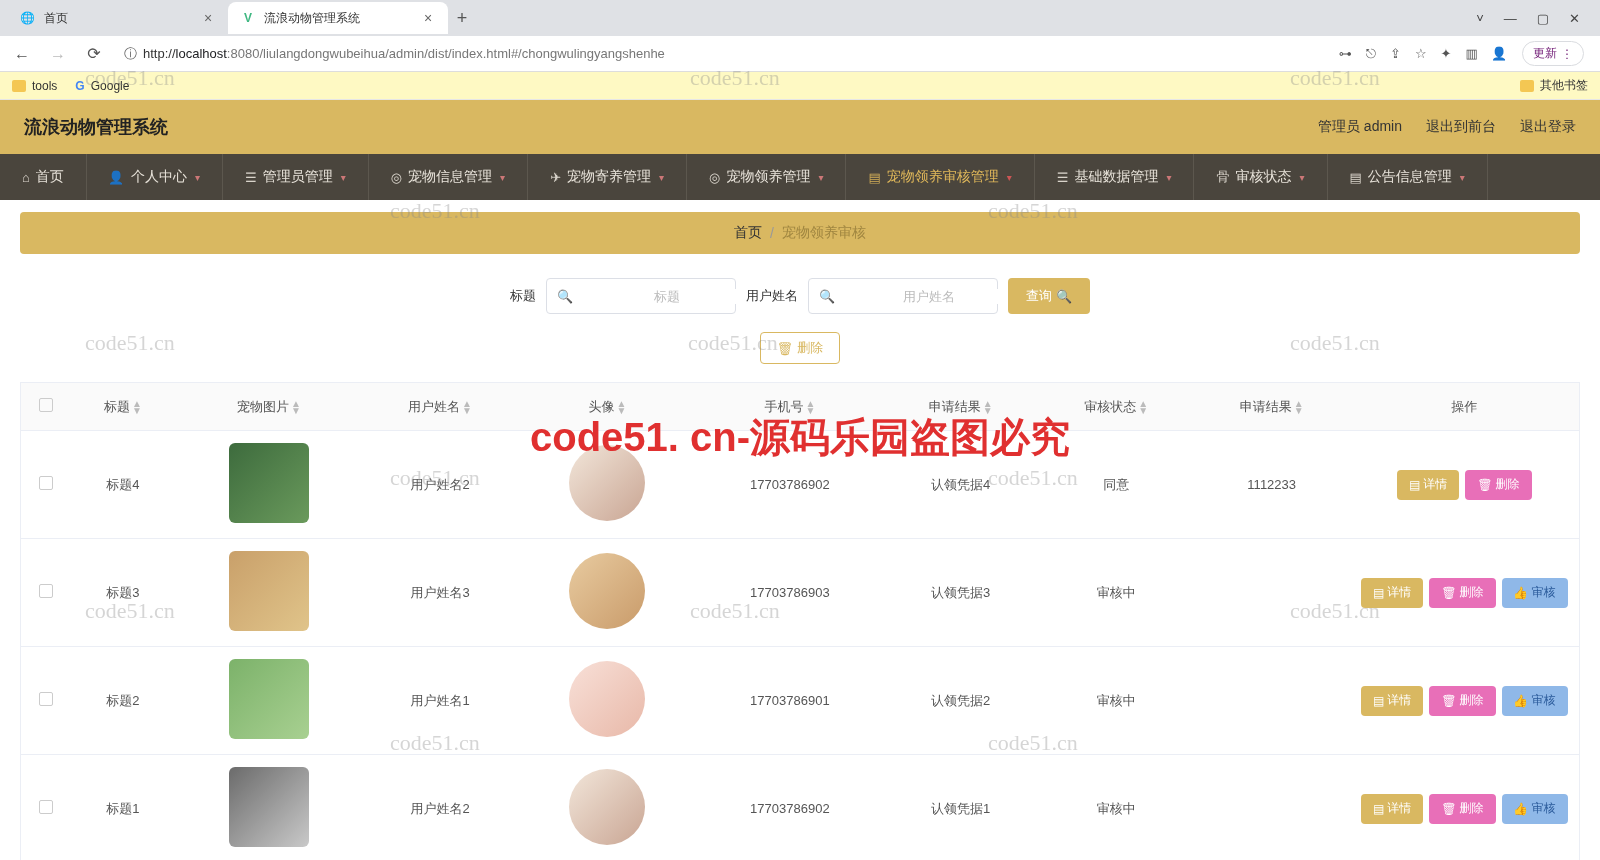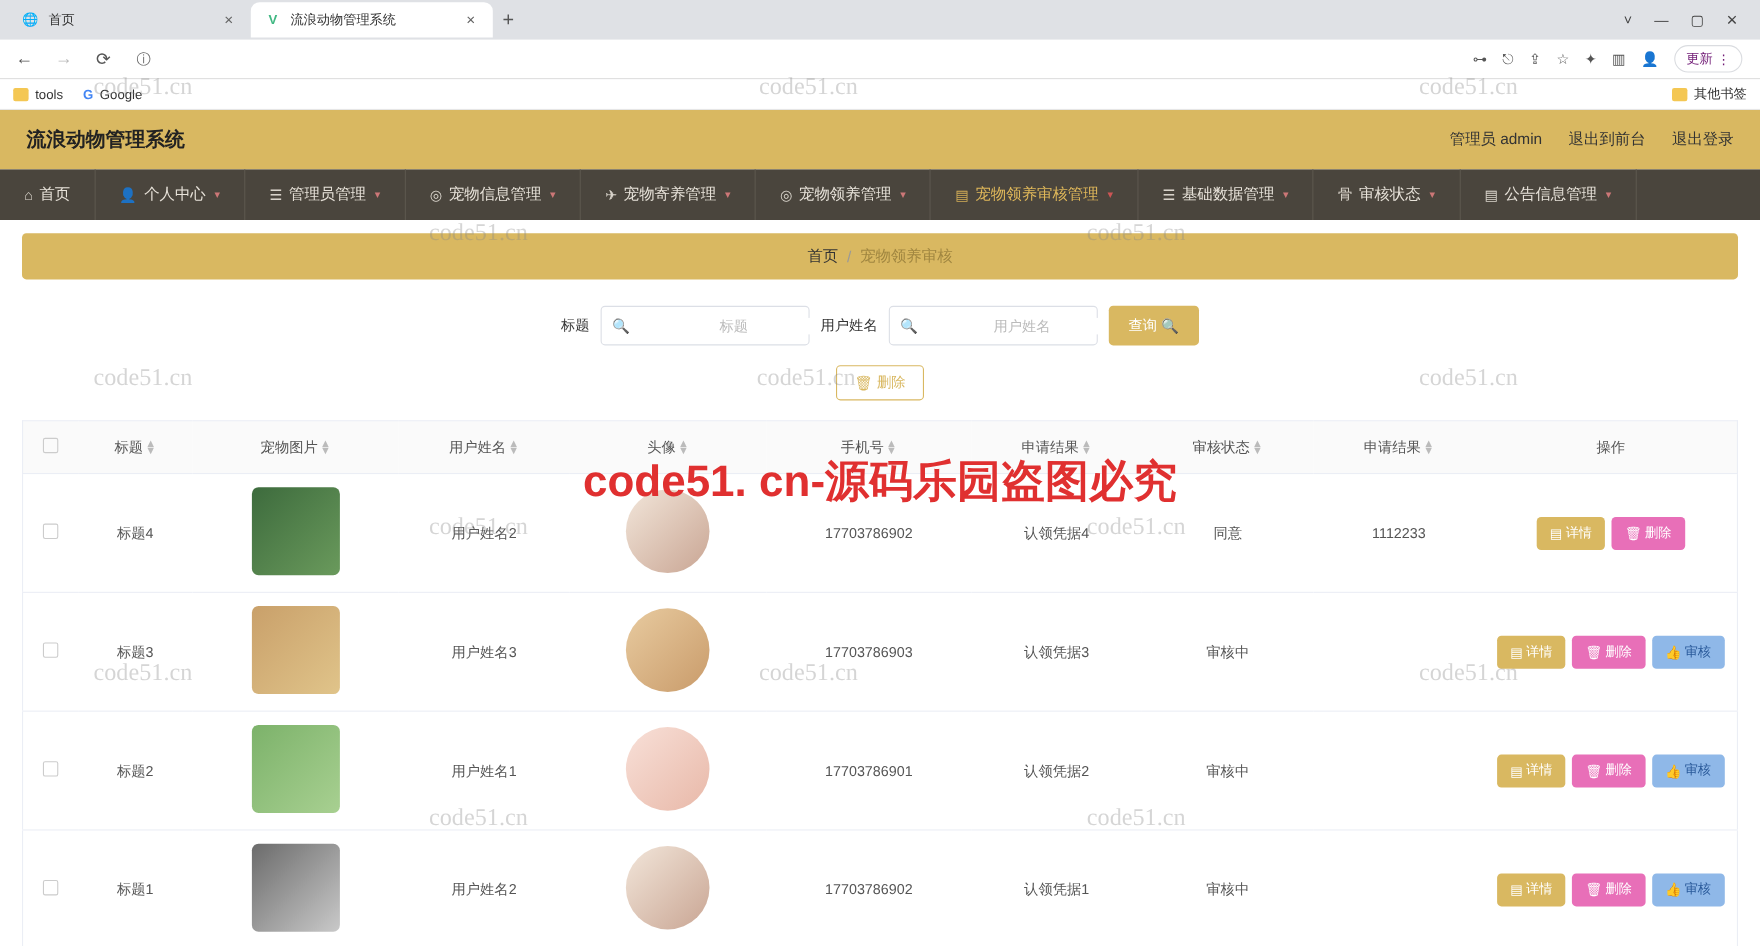--- a/index.html
+++ b/index.html
@@ -20,21 +20,21 @@
 .addr-bar { display: flex; align-items: center; height: 36px; background: #fff; padding: 0 8px; gap: 8px; border-bottom: 1px solid #ddd; }
 .nav-btn { width: 28px; height: 28px; display: inline-flex; align-items: center; justify-content: center; color: #555; font-size: 16px; cursor: pointer; }
 .url-wrap { flex: 1; display: flex; align-items: center; height: 28px; font-size: 13px; color: #333; padding: 0 8px; }
 .url-prefix-icon { margin-right: 6px; color: #666; }
 .url-text { font-family: Arial; }
 .url-host { color: #202124; }
 .url-path { color: #777; }
 .addr-icons { display: flex; align-items: center; gap: 14px; color: #555; padding: 0 8px; }
 .update-btn { border: 1px solid #dadce0; border-radius: 14px; padding: 3px 10px; color: #701a75; font-size: 12px; display: inline-flex; align-items: center; gap: 4px; cursor: pointer; }
 
-.bookmark-bar { display: flex; align-items: center; height: 28px; padding: 0 12px; gap: 18px; font-size: 12px; color: #333; background: #ffffff; border-bottom: 1px solid #e6e6e6; }
+.bookmark-bar { display: flex; align-items: center; height: 28px; padding: 0 12px; gap: 18px; font-size: 12px; color: #333; background: #fef9c3; border-bottom: 1px solid #e6e6e6; }
 .bm-item { display: inline-flex; align-items: center; gap: 6px; cursor: pointer; }
 .bm-folder { width: 14px; height: 12px; background: #f4c753; border-radius: 2px; display: inline-block; }
 .bm-spacer { flex: 1; }
 
 
 .app-header { background: #d9b861; height: 54px; display: flex; align-items: center; padding: 0 24px; }
 .app-title { font-size: 18px; font-weight: bold; color: #222; }
 .app-header-right { margin-left: auto; display: flex; gap: 24px; color: #333; font-size: 14px; justify-content: center; }
 .app-header-right span { cursor: pointer; }
 
@@ -110,20 +110,21 @@
       <span>✕</span>
     </div>
   </div>
 
   <div class="addr-bar">
     <span class="nav-btn">←</span>
     <span class="nav-btn" style="color:#bbb;">→</span>
     <span class="nav-btn">⟳</span>
     <div class="url-wrap">
       <span class="url-prefix-icon">ⓘ</span>
+      <span class="url-text">http://<span class="url-host">localhost</span><span class="url-path">:8080</span><span class="url-path">/liulangdongwubeihua/admin/dist/index.html#/chongwulingyangshenhe</span></span>
     </div>
     <div class="addr-icons">
       <span>⊶</span>
       <span>⎋</span>
       <span>⇪</span>
       <span>☆</span>
       <span>✦</span>
       <span>▥</span>
       <span>👤</span>
       <span class="update-btn">

